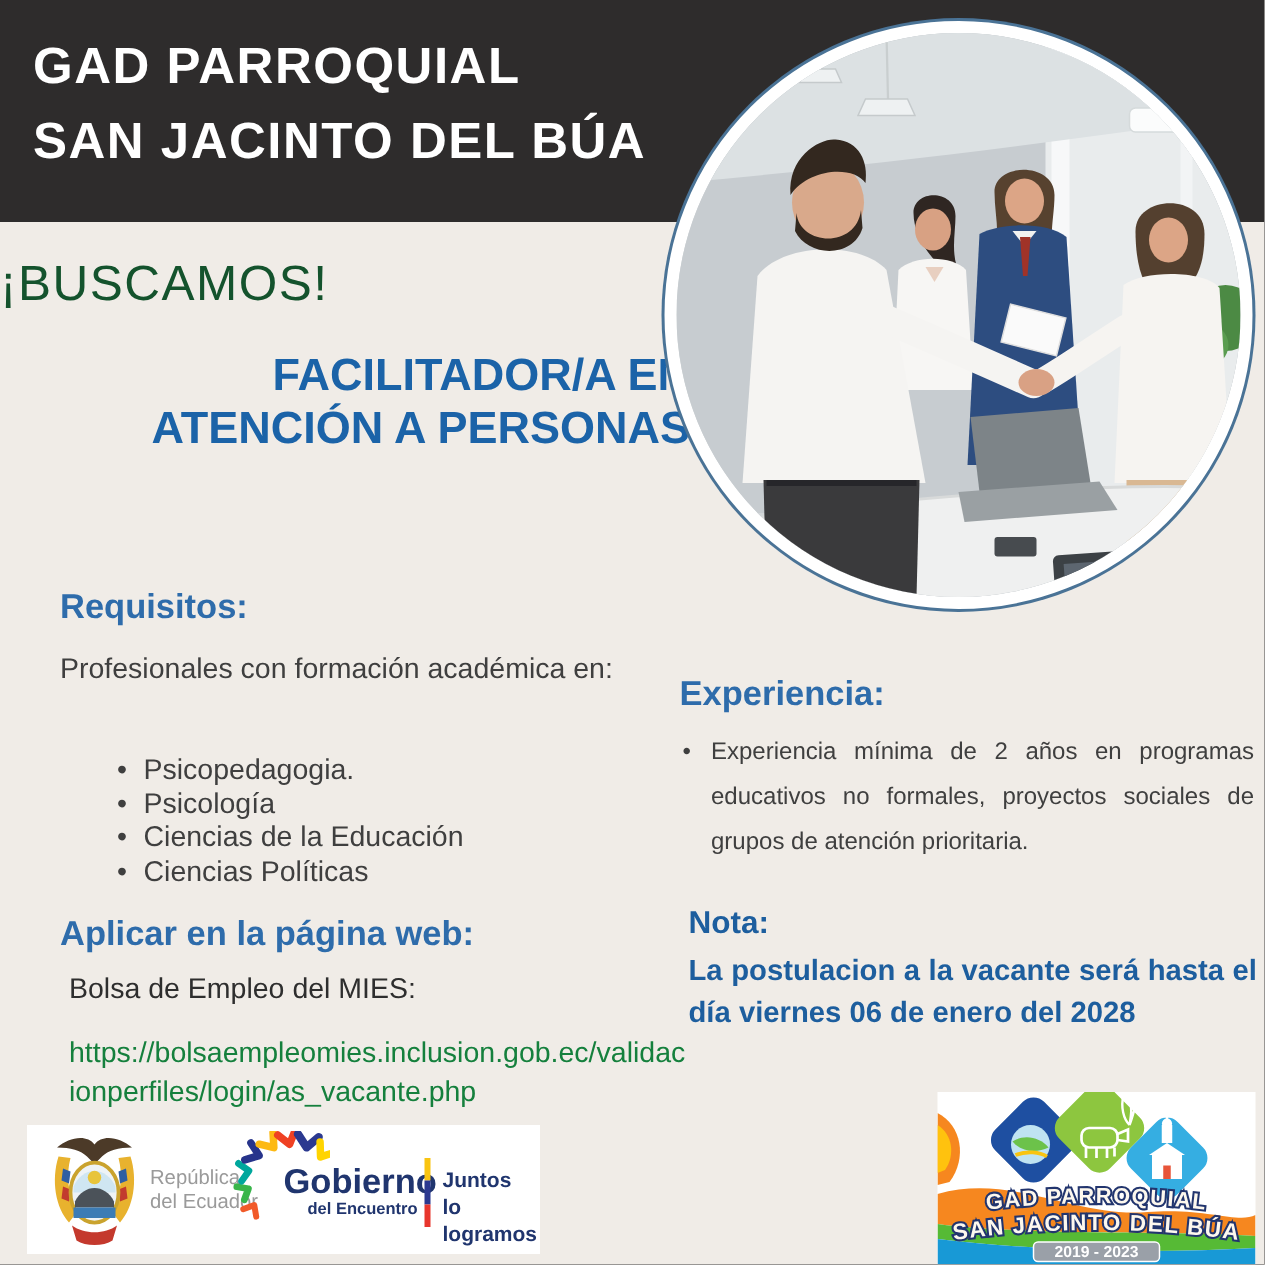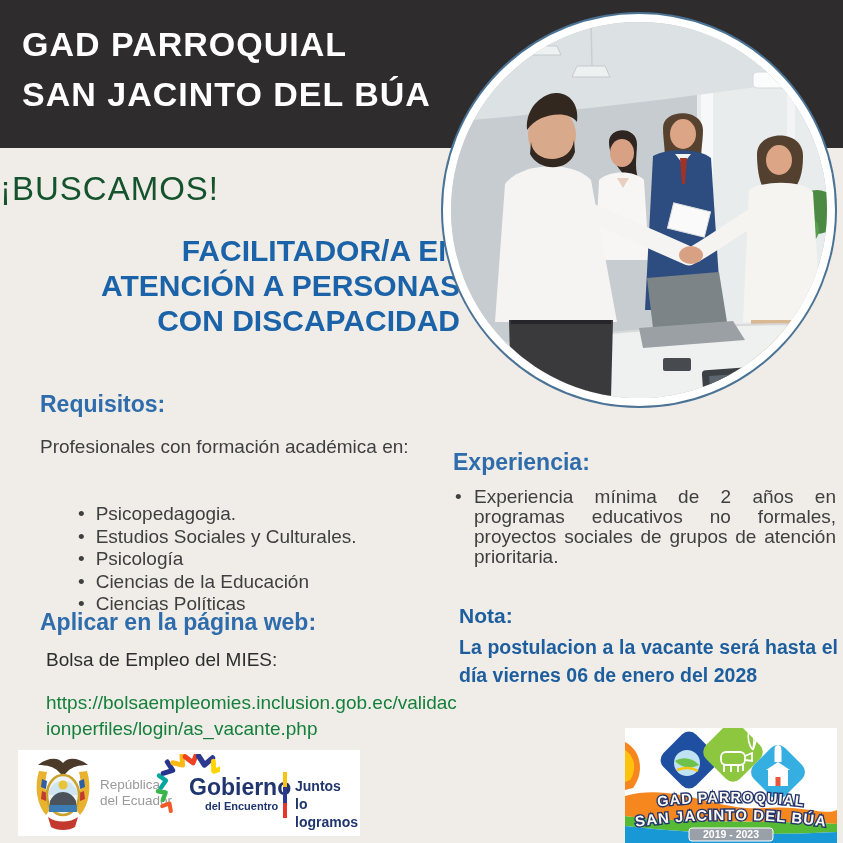--- a/index.html
+++ b/index.html
@@ -28,21 +28,21 @@
   #aplicar-heading{left:40px;top:609px}
   #experiencia-heading{left:453px;top:449px}
   .intro{position:absolute;left:40px;top:434px;width:392px;font-size:19px;line-height:25px;
     color:var(--text-dark,#3f3f3f);text-align:justify}
   .req-list{position:absolute;left:62px;top:487px;margin:16px;padding:0;list-style:none;
     font-size:19px;line-height:22.5px;color:var(--text-dark,#3f3f3f)}
   .req-list li::before{content:"\2022";margin-right:11px}
   .bolsa{position:absolute;left:46px;top:649px;font-size:19px;color:#2e2e2e}
   .url{position:absolute;left:46px;top:690px;width:412px;font-size:19px;line-height:26px;
     color:#15803d;word-break:break-all}
-  .exp-item{position:absolute;left:453px;top:487px;width:383px;font-size:19px;line-height:20px;
+  .exp-item{position:absolute;left:453px;top:487px;width:383px;font-size:16px;line-height:30px;
     color:var(--text-dark,#3f3f3f);text-align:justify;padding-left:21px;box-sizing:border-box}
   .exp-item::before{content:"\2022";position:absolute;left:2px;top:0}
   .note-heading{position:absolute;left:459px;top:604px;font-size:21px;font-weight:700;
     color:var(--note-blue,#1d5e9e)}
   .note-text{position:absolute;left:459px;top:633px;width:379px;font-size:19.5px;line-height:28px;
     font-weight:700;color:var(--note-blue,#1d5e9e);text-align:justify}
   
   .footer-left{position:absolute;left:18px;top:750px;width:342px;height:86px;background:#fff}
   .coat{position:absolute;left:12px;top:5px;width:66px;height:76px}
   .rep-text{position:absolute;left:82px;top:27px;font-size:13.5px;line-height:16px;color:#9a9a9a}
@@ -150,28 +150,26 @@
         <path d="M58,298 L162,298 L160,376 H60 Z" fill="#3a3a3c"></path>
         <line x1="60" y1="300" x2="160" y2="300" stroke="#26262a" stroke-width="4"></line>
       </g>
     </svg>
   </div>
 
   <div class="buscamos">¡BUSCAMOS!</div>
   <div class="job-title">
     <div>FACILITADOR/A EN</div>
     <div>ATENCIÓN A PERSONAS</div>
-    <div>CON DISCAPACIDAD</div>
   </div>
 
   <div class="sec-heading" id="requisitos-heading">Requisitos:</div>
   <div class="intro">Profesionales con formación académica en:</div>
   <ul class="req-list">
     <li>Psicopedagogia.</li>
-    <li>Estudios Sociales y Culturales.</li>
     <li>Psicología</li>
     <li>Ciencias de la Educación</li>
     <li>Ciencias Políticas</li>
   </ul>
 
   <div class="sec-heading" id="experiencia-heading">Experiencia:</div>
   <div class="exp-item">Experiencia mínima de 2 años en programas educativos no formales, proyectos sociales de grupos de atención prioritaria.</div>
 
   <div class="sec-heading" id="aplicar-heading">Aplicar en la página web:</div>
   <div class="bolsa">Bolsa de Empleo del MIES:</div>

